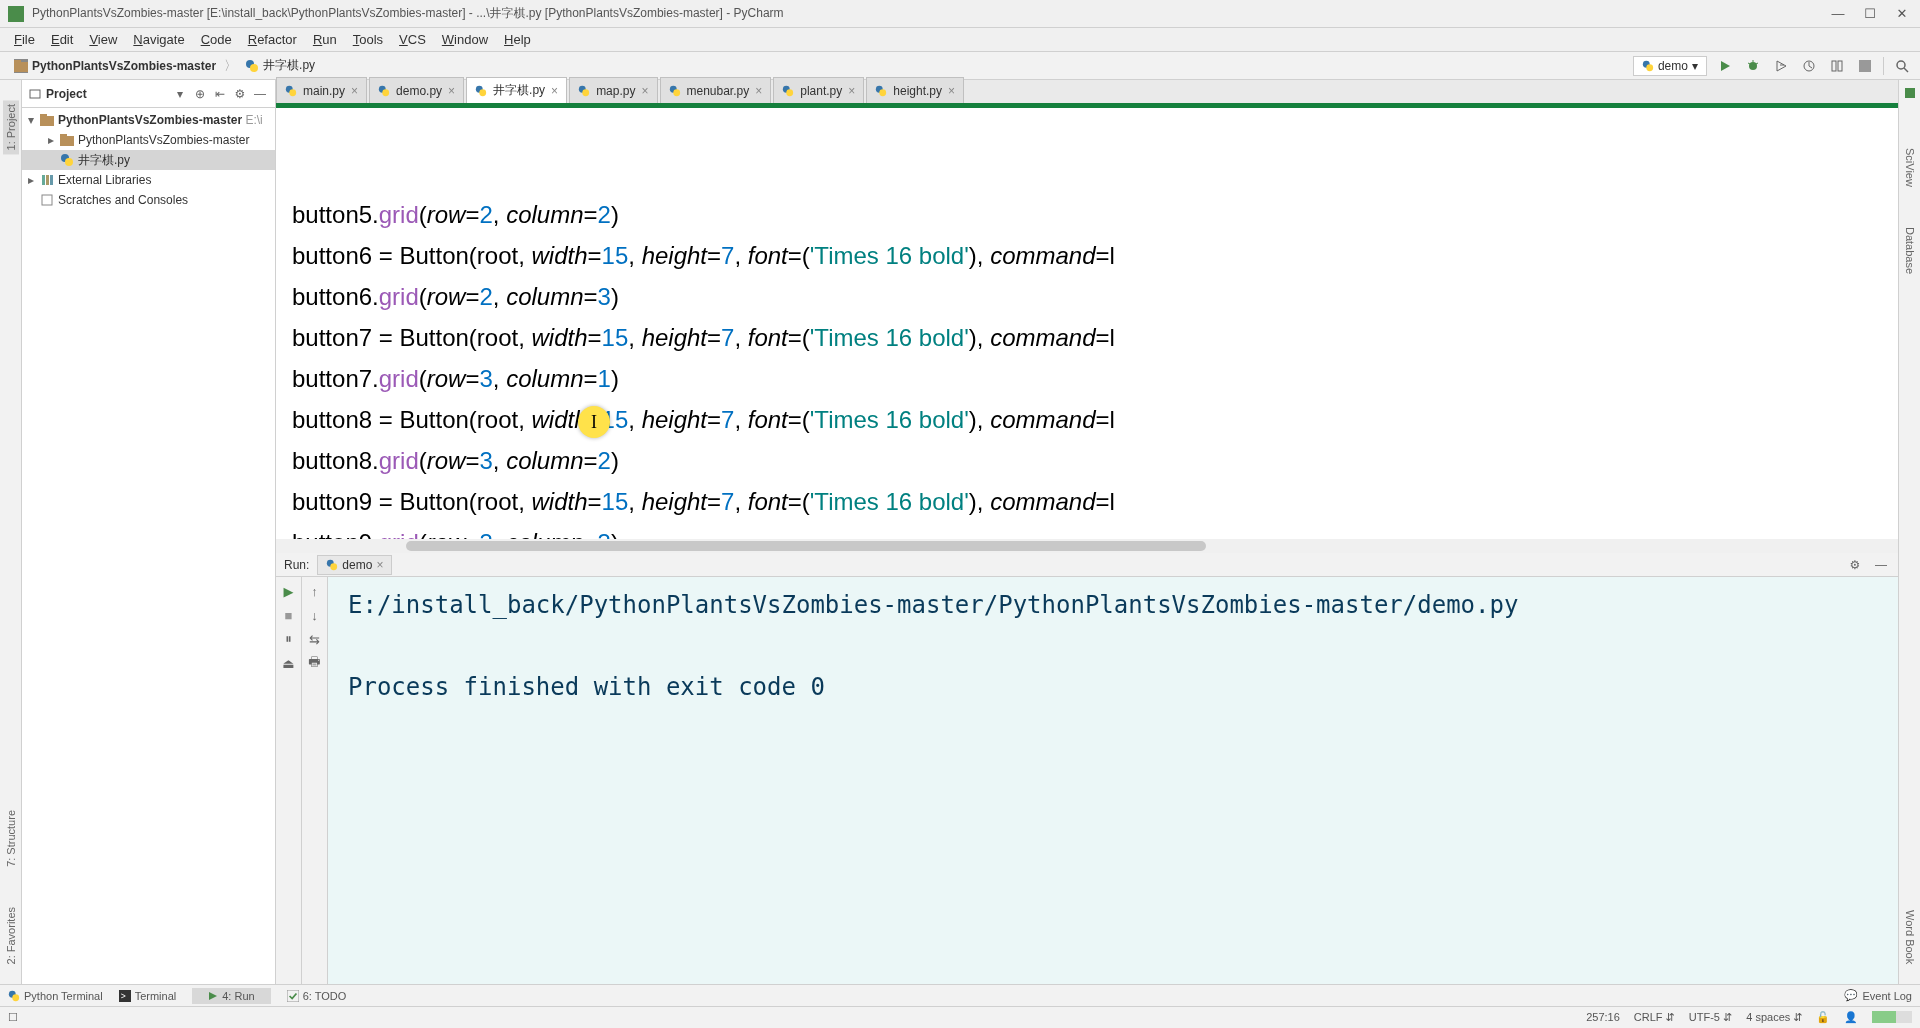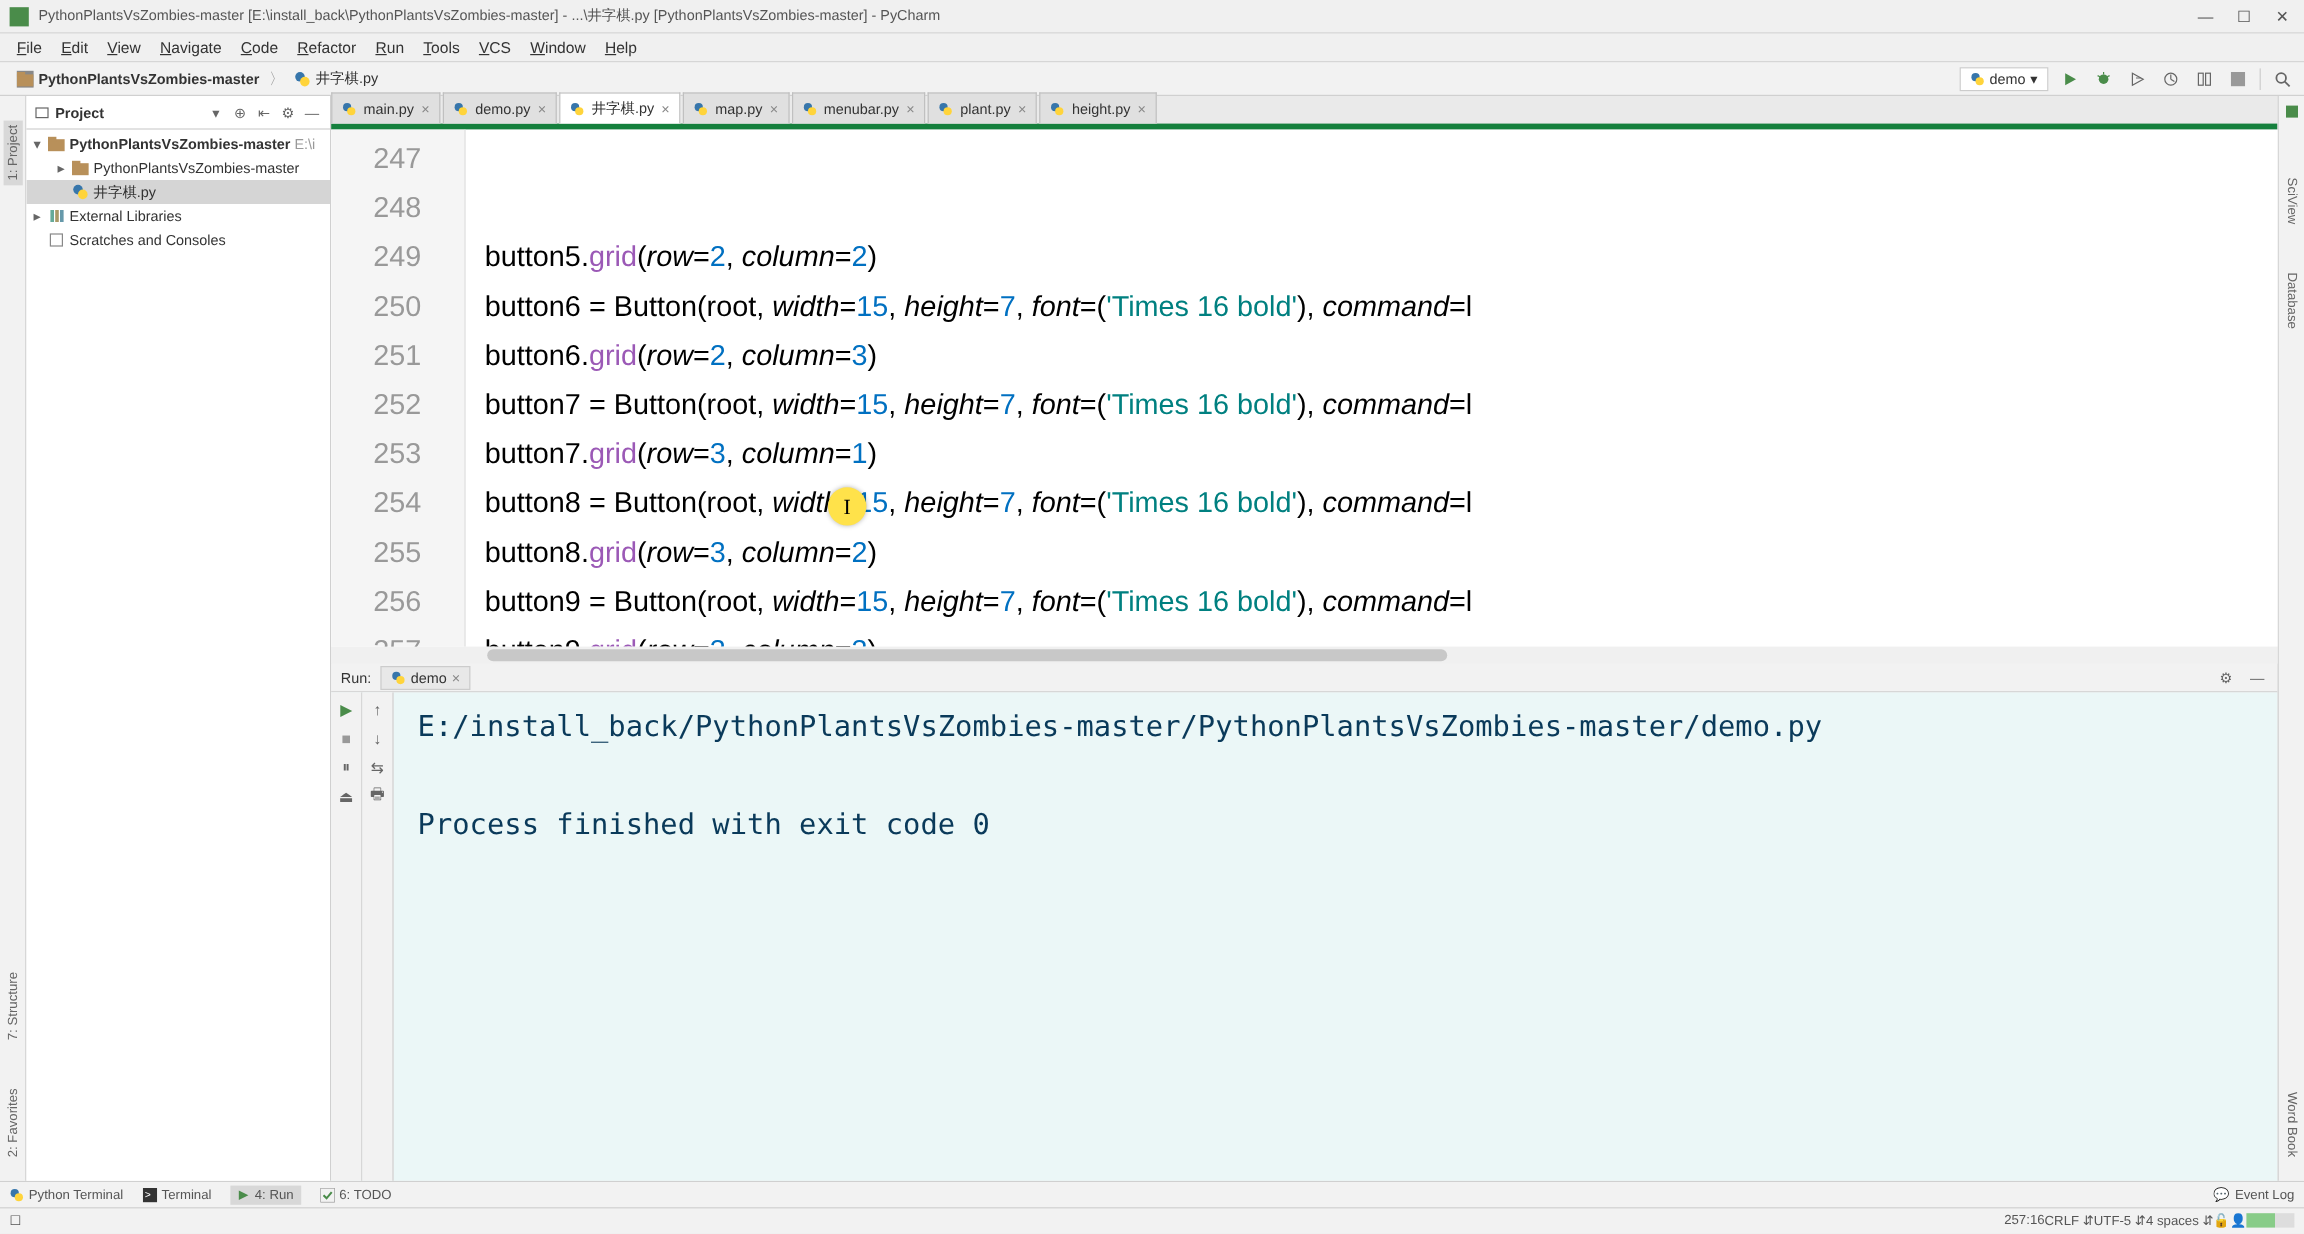--- a/index.html
+++ b/index.html
@@ -85,26 +85,26 @@
 .run-tab { display: flex; align-items: center; gap: 4px; padding: 2px 8px; background: #e8e8e8; border: 1px solid #ccc; }
 .run-panel-body { flex: 1; display: flex; background: #ebf7f7; }
 .run-left-tools { width: 26px; background: #f2f2f2; display: flex; flex-direction: column; align-items: center; padding-top: 4px; gap: 4px; border-right: 1px solid #d0d0d0; }
 .run-left-tools2 { width: 26px; background: #f2f2f2; display: flex; flex-direction: column; align-items: center; padding-top: 4px; gap: 4px; border-right: 1px solid #d0d0d0; }
 .rt-btn { width: 20px; height: 20px; display: flex; align-items: center; justify-content: center; cursor: pointer; color: #666; }
 .console { flex: 1; font-family: "Consolas", monospace; font-size: 24px; line-height: 41px; padding: 8px 20px; color: #0a3a5a; white-space: pre; }
 
 
 .bottom-stripe { height: 22px; background: #f2f2f2; border-top: 1px solid #d0d0d0; display: flex; align-items: center; padding: 0 8px; font-size: 11px; gap: 16px; }
 .bs-item { display: flex; align-items: center; gap: 4px; cursor: pointer; color: #555; }
-.bs-item.active { background: #d8d8d8; padding: 2px 6px; }
+.bs-item.active { background: #d8d8d8; padding: 2px 16px; }
 .bs-right { margin-left: auto; }
 
 
 .statusbar { height: 22px; background: #f2f2f2; border-top: 1px solid #d0d0d0; display: flex; align-items: center; padding: 0 8px; font-size: 11px; color: #555; }
-.statusbar .sb-right { margin-left: auto; display: flex; }
+.statusbar .sb-right { margin-left: auto; display: flex; gap: 14px; }
 
 svg { display: block; }
 </style>
 </head>
 <body>
 
 <div class="titlebar">
   <div class="titlebar-icon"></div>
   <div class="titlebar-text">PythonPlantsVsZombies-master [E:\install_back\PythonPlantsVsZombies-master] - ...\井字棋.py [PythonPlantsVsZombies-master] - PyCharm</div>
   <div class="win-controls">
@@ -325,33 +325,20 @@
         <div class="tab">
           <svg width="12" height="12" viewBox="0 0 14 14">
             <circle cx="5" cy="5" r="4" fill="#3776ab"></circle>
             <circle cx="9" cy="9" r="4" fill="#ffd43b"></circle>
           </svg>
           <span>height.py</span>
           <span class="tab-close">×</span>
         </div>
       </div>
     <div class="editor">
-      <div class="gutter" id="gutter">
-          <div class="ln">247</div>
-          <div class="ln">248</div>
-          <div class="ln">249</div>
-          <div class="ln">250</div>
-          <div class="ln">251</div>
-          <div class="ln">252</div>
-          <div class="ln">253</div>
-          <div class="ln">254</div>
-          <div class="ln">255</div>
-          <div class="ln">256</div>
-          <div class="ln">257</div>
-        </div>
       <div class="code" id="code">
         <div class="code-line"><span class="tok-id">button5</span><span class="tok-op">.</span><span class="tok-fn">grid</span><span class="tok-op">(</span><span class="tok-prop-name">row</span><span class="tok-op">=</span><span class="tok-num">2</span><span class="tok-op">, </span><span class="tok-prop-name">column</span><span class="tok-op">=</span><span class="tok-num">2</span><span class="tok-op">)</span></div><div class="code-line"><span class="tok-id">button6 </span><span class="tok-op">= </span><span class="tok-cls">Button</span><span class="tok-op">(</span><span class="tok-id">root</span><span class="tok-op">, </span><span class="tok-prop-name">width</span><span class="tok-op">=</span><span class="tok-num">15</span><span class="tok-op">, </span><span class="tok-prop-name">height</span><span class="tok-op">=</span><span class="tok-num">7</span><span class="tok-op">, </span><span class="tok-prop-name">font</span><span class="tok-op">=</span><span class="tok-op">(</span><span class="tok-str">'Times 16 bold'</span><span class="tok-op">)</span><span class="tok-op">, </span><span class="tok-prop-name">command</span><span class="tok-op">=</span><span class="tok-id">l</span></div><div class="code-line"><span class="tok-id">button6</span><span class="tok-op">.</span><span class="tok-fn">grid</span><span class="tok-op">(</span><span class="tok-prop-name">row</span><span class="tok-op">=</span><span class="tok-num">2</span><span class="tok-op">, </span><span class="tok-prop-name">column</span><span class="tok-op">=</span><span class="tok-num">3</span><span class="tok-op">)</span></div><div class="code-line"><span class="tok-id">button7 </span><span class="tok-op">= </span><span class="tok-cls">Button</span><span class="tok-op">(</span><span class="tok-id">root</span><span class="tok-op">, </span><span class="tok-prop-name">width</span><span class="tok-op">=</span><span class="tok-num">15</span><span class="tok-op">, </span><span class="tok-prop-name">height</span><span class="tok-op">=</span><span class="tok-num">7</span><span class="tok-op">, </span><span class="tok-prop-name">font</span><span class="tok-op">=</span><span class="tok-op">(</span><span class="tok-str">'Times 16 bold'</span><span class="tok-op">)</span><span class="tok-op">, </span><span class="tok-prop-name">command</span><span class="tok-op">=</span><span class="tok-id">l</span></div><div class="code-line"><span class="tok-id">button7</span><span class="tok-op">.</span><span class="tok-fn">grid</span><span class="tok-op">(</span><span class="tok-prop-name">row</span><span class="tok-op">=</span><span class="tok-num">3</span><span class="tok-op">, </span><span class="tok-prop-name">column</span><span class="tok-op">=</span><span class="tok-num">1</span><span class="tok-op">)</span></div><div class="code-line"><span class="tok-id">button8 </span><span class="tok-op">= </span><span class="tok-cls">Button</span><span class="tok-op">(</span><span class="tok-id">root</span><span class="tok-op">, </span><span class="tok-prop-name">width</span><span class="tok-op">=</span><span class="tok-num">15</span><span class="tok-op">, </span><span class="tok-prop-name">height</span><span class="tok-op">=</span><span class="tok-num">7</span><span class="tok-op">, </span><span class="tok-prop-name">font</span><span class="tok-op">=</span><span class="tok-op">(</span><span class="tok-str">'Times 16 bold'</span><span class="tok-op">)</span><span class="tok-op">, </span><span class="tok-prop-name">command</span><span class="tok-op">=</span><span class="tok-id">l</span></div><div class="code-line"><span class="tok-id">button8</span><span class="tok-op">.</span><span class="tok-fn">grid</span><span class="tok-op">(</span><span class="tok-prop-name">row</span><span class="tok-op">=</span><span class="tok-num">3</span><span class="tok-op">, </span><span class="tok-prop-name">column</span><span class="tok-op">=</span><span class="tok-num">2</span><span class="tok-op">)</span></div><div class="code-line"><span class="tok-id">button9 </span><span class="tok-op">= </span><span class="tok-cls">Button</span><span class="tok-op">(</span><span class="tok-id">root</span><span class="tok-op">, </span><span class="tok-prop-name">width</span><span class="tok-op">=</span><span class="tok-num">15</span><span class="tok-op">, </span><span class="tok-prop-name">height</span><span class="tok-op">=</span><span class="tok-num">7</span><span class="tok-op">, </span><span class="tok-prop-name">font</span><span class="tok-op">=</span><span class="tok-op">(</span><span class="tok-str">'Times 16 bold'</span><span class="tok-op">)</span><span class="tok-op">, </span><span class="tok-prop-name">command</span><span class="tok-op">=</span><span class="tok-id">l</span></div><div class="code-line"><span class="tok-id">button9</span><span class="tok-op">.</span><span class="tok-fn">grid</span><span class="tok-op">(</span><span class="tok-prop-name">row</span><span class="tok-op">=</span><span class="tok-num">3</span><span class="tok-op">, </span><span class="tok-prop-name">column</span><span class="tok-op">=</span><span class="tok-num">3</span><span class="tok-op">)</span></div><div class="cursor-highlight" style="left:302px;top:298px">I</div>
       </div>
     </div>
     <div class="hscroll">
       <div class="hscroll-thumb"></div>
     </div>
 
     <div class="run-panel-full">
       <div class="run-panel-top">

